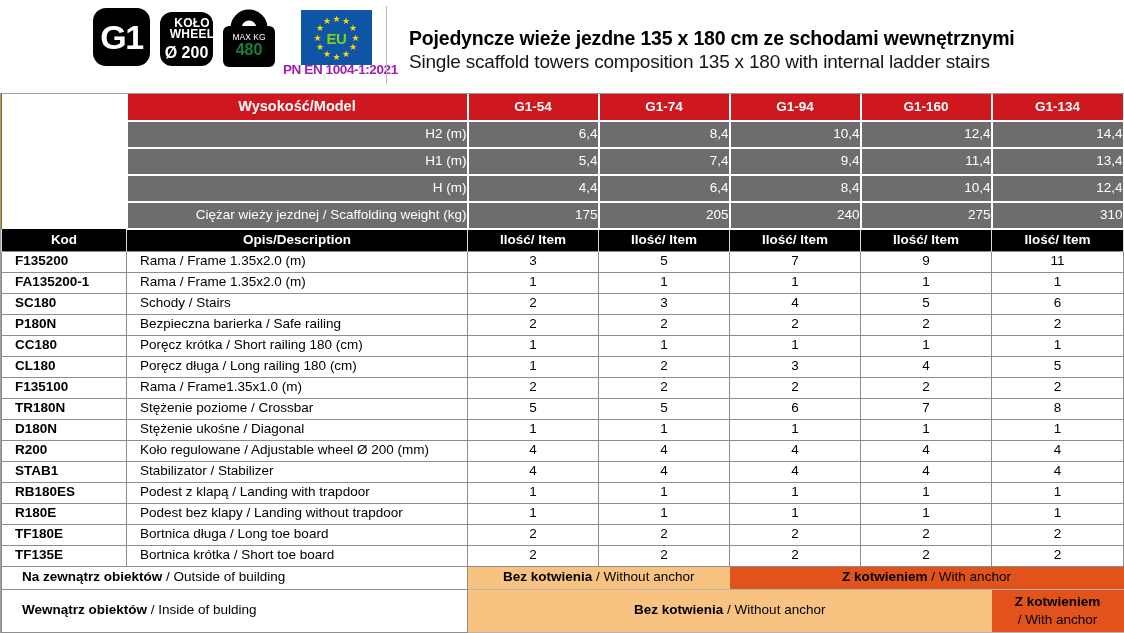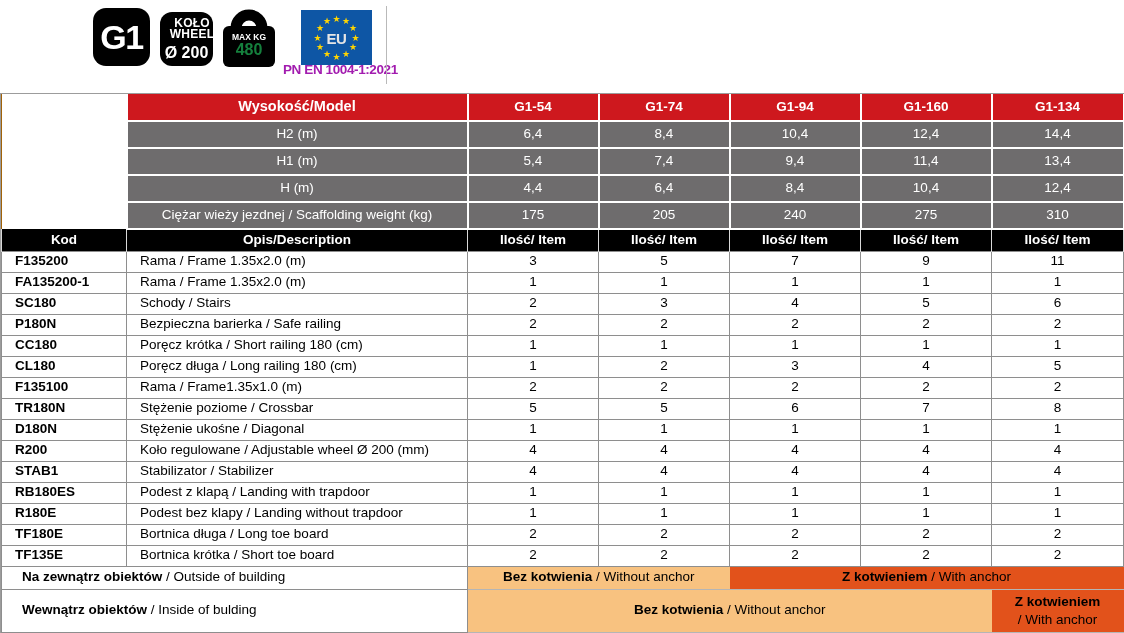--- a/index.html
+++ b/index.html
@@ -9,42 +9,42 @@
   
   .top{position:absolute;left:0;top:0;width:1124px;height:93px;background:#fff;margin-left:33px;}
   .badge-g1{position:absolute;left:60px;top:8px;width:57px;height:58px;background:#000;border-radius:13px;
     color:#fff;display:flex;align-items:center;justify-content:center;font-weight:bold;font-size:34px;letter-spacing:-1.5px;}
   .badge-wheel{position:absolute;left:127px;top:12px;width:53px;height:54px;background:#000;border-radius:12px;
     color:#fff;display:flex;flex-direction:column;align-items:center;justify-content:center;font-weight:bold;line-height:0.95;}
   .badge-wheel .wl{font-size:12px;letter-spacing:.2px;padding-left:11px;}
   .badge-wheel .wd{font-size:16px;margin-top:5px;}
   .weight{position:absolute;left:188px;top:9px;width:56px;height:58px;}
   .weight svg{position:absolute;left:0;top:0;}
-  .weight .wt1{position:absolute;top:24px;left:0;right:0;text-align:center;color:#fff;font-weight:bold;font-size:8.5px;line-height:1;}
+  .weight .wt1{position:absolute;top:24px;left:0;right:0;text-align:center;color:#fff;font-weight:normal;font-size:8.5px;line-height:1;}
   .weight .wt2{position:absolute;top:33px;left:0;right:0;text-align:center;color:#15803d;font-weight:bold;font-size:16px;line-height:1;}
   .eu{position:absolute;left:268px;top:10px;width:71px;height:55px;background:var(--eu_blue);}
-  .eu-label{position:absolute;left:50%;top:50%;transform:translate(-50%,-50%);color:#e5e5e5;font-weight:bold;font-size:15px;letter-spacing:-0.3px;}
+  .eu-label{position:absolute;left:50%;top:50%;transform:translate(-50%,-50%);color:#84cc16;font-weight:bold;font-size:15px;letter-spacing:-0.3px;}
   .eu-star{position:absolute;left:50%;top:50%;color:var(--star_yellow);font-size:9px;line-height:1;
     transform:translate(-50%,-50%) rotate(var(--a)) translateY(-19px) rotate(calc(-1 * var(--a)));}
   .norm{position:absolute;left:250px;top:62px;width:130px;text-align:left;font-weight:bold;font-size:13.5px;color:#a21caf;letter-spacing:-0.4px;}
   .vdivider{position:absolute;left:353px;top:6px;width:1px;height:78px;background:#b9b9b9;}
   .titles{position:absolute;left:376px;top:27px;}
   .title-pl{font-weight:bold;font-size:19.5px;color:#000;letter-spacing:-0.2px;line-height:1.15;}
   .title-en{font-size:19px;color:#151515;letter-spacing:-0.2px;line-height:1.15;margin-top:2px;}
 
   
   .tablewrap{position:absolute;left:0;top:93px;width:1124px;height:540px;border:1px solid #9c9c9c;box-sizing:border-box;background:#a16207;}
   table{border-collapse:collapse;table-layout:fixed;width:1122px;height:538px;}
   td,th{padding:0;margin:0;overflow:hidden;white-space:nowrap;font-weight:normal;line-height:1.05;}
 
   #tb-head tr{height:27px;}
   .corner{background:#fff;border:none;}
   .c-red{background:var(--red);color:#fff;font-weight:bold;font-size:14.5px;text-align:center;border:2px solid #fff;border-top:none;}
   .c-model{font-size:13.5px;margin-top:17px;}
-  .c-gray{background:var(--gray);color:#fff;font-size:13.5px;text-align:center;border:2px solid #fff;}
+  .c-gray{background:var(--gray);color:#fff;font-size:13.5px;text-align:right;border:2px solid #fff;}
 
   .row-black{height:22px;border-radius:10px;}
   .c-blk{background:#000;color:#fff;font-weight:bold;font-size:13.5px;text-align:center;
     border-left:1px solid #d9d9d9;border-right:1px solid #d9d9d9;border-top:none;border-bottom:none;}
 
   #tb-data tr{height:21px;}
   #tb-data td{border:1px solid #8e8e8e;font-size:13.5px;color:#000;background:#fff;}
   .c-code{font-weight:bold;text-align:left;padding-left:13px;}
   .c-desc{text-align:left;padding-left:13px;}
   .c-qty{text-align:center;}
@@ -96,20 +96,24 @@
         <span class="eu-star" style="--a: 210deg;">★</span>
         <span class="eu-star" style="--a: 240deg;">★</span>
         <span class="eu-star" style="--a: 270deg;">★</span>
         <span class="eu-star" style="--a: 300deg;">★</span>
         <span class="eu-star" style="--a: 330deg;">★</span>
       </div>
     <div class="norm">PN EN 1004-1:2021</div>
 
     <div class="vdivider"></div>
 
+    <div class="titles">
+      <div class="title-pl">Pojedyncze wieże jezdne 135 x 180 cm ze schodami wewnętrznymi</div>
+      <div class="title-en">Single scaffold towers composition 135 x 180 with internal ladder stairs</div>
+    </div>
   </div>
 
   <div class="tablewrap">
     <table>
       <colgroup>
         <col style="width:125px">
           <col style="width:341px">
         <col style="width:131px">
           <col style="width:131px">
           <col style="width:131px">

